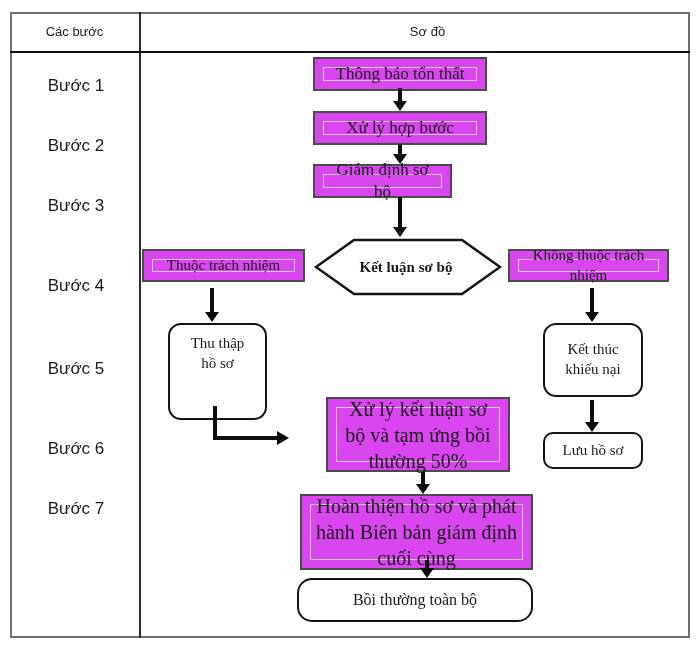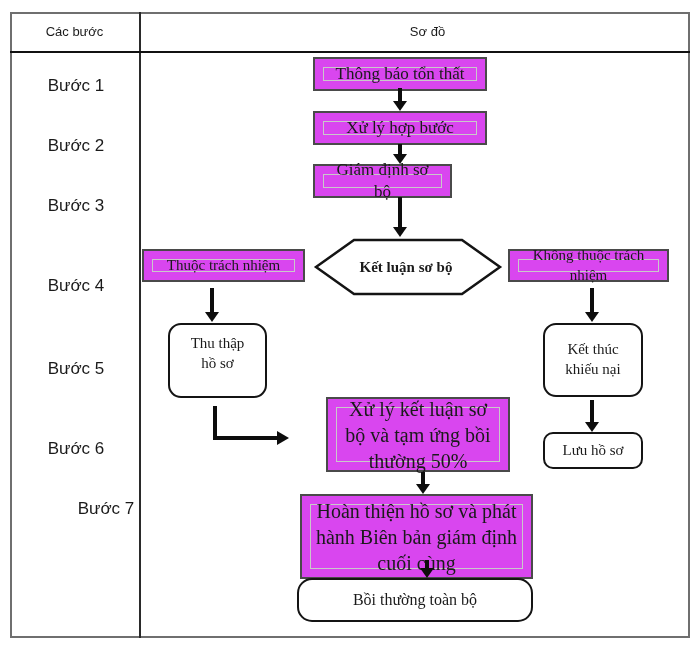--- a/index.html
+++ b/index.html
@@ -59,21 +59,21 @@
 
 <div class="abs hdr hdr-steps">Các bước</div>
 <div class="abs hdr hdr-diagram">Sơ đồ</div>
 
 <div class="abs step-label" style="top:76px;">Bước 1</div>
 <div class="abs step-label" style="top:136px;">Bước 2</div>
 <div class="abs step-label" style="top:196px;">Bước 3</div>
 <div class="abs step-label" style="top:276px;">Bước 4</div>
 <div class="abs step-label" style="top:359px;">Bước 5</div>
 <div class="abs step-label" style="top:439px;">Bước 6</div>
-<div class="abs step-label" style="top:499px;margin-left:30px;">Bước 7</div>
+<div class="abs step-label" style="top:499px;">Bước 7</div>
 
 <div class="abs pbox" style="left:313px;top:57px;width:174px;height:34px;">
   <div class="pbox-inner">Thông báo tổn thất</div>
 </div>
 
 <div class="abs" style="left:393px;top:88px;width:14px;height:23px;">
   <div class="abs shaft-v" style="left:5px;top:0;height:14px;"></div>
   <div class="abs head-down" style="left:0;top:13px;"></div>
 </div>
 
@@ -109,21 +109,21 @@
 
 <div class="abs" style="left:205px;top:288px;width:14px;height:34px;">
   <div class="abs shaft-v" style="left:5px;top:0;height:25px;"></div>
   <div class="abs head-down" style="left:0;top:24px;"></div>
 </div>
 <div class="abs" style="left:585px;top:288px;width:14px;height:34px;">
   <div class="abs shaft-v" style="left:5px;top:0;height:25px;"></div>
   <div class="abs head-down" style="left:0;top:24px;"></div>
 </div>
 
-<div class="abs rbox" style="left:168px;top:323px;width:99px;height:75px;padding-top:9px;">
+<div class="abs rbox" style="left:168px;top:323px;width:99px;height:97px;padding-top:9px;">
   <span class="constrain" style="width:64px;">Thu thập hồ sơ</span>
 </div>
 <div class="abs rbox" style="left:543px;top:323px;width:100px;height:74px;padding-top:15px;">
   <span class="constrain" style="width:70px;">Kết thúc khiếu nại</span>
 </div>
 
 <div class="abs" style="left:213px;top:406px;width:90px;height:40px;">
   <div class="abs shaft-v" style="left:0;top:0;height:34px;"></div>
   <div class="abs shaft-h" style="left:0;top:30px;width:66px;"></div>
   <div class="abs head-right" style="left:64px;top:25px;"></div>
@@ -140,21 +140,21 @@
 
 <div class="abs rbox" style="left:543px;top:432px;width:100px;height:37px;border-radius:10px;line-height:32px;">
   <span>Lưu hồ sơ</span>
 </div>
 
 <div class="abs" style="left:416px;top:472px;width:14px;height:22px;">
   <div class="abs shaft-v" style="left:5px;top:0;height:13px;"></div>
   <div class="abs head-down" style="left:0;top:12px;"></div>
 </div>
 
-<div class="abs pbox mid" style="left:300px;top:494px;width:233px;height:85px;">
+<div class="abs pbox mid" style="left:300px;top:494px;width:233px;height:76px;">
   <div class="pbox-inner">Hoàn thiện hồ sơ và phát hành Biên bản giám định cuối cùng</div>
 </div>
 
 <div class="abs" style="left:420px;top:560px;width:14px;height:18px;">
   <div class="abs shaft-v" style="left:5px;top:0;height:9px;"></div>
   <div class="abs head-down" style="left:0;top:8px;"></div>
 </div>
 
 <div class="abs rbox bold" style="left:297px;top:578px;width:236px;height:44px;border-radius:15px;line-height:40px;font-size:16px;">
   <span>Bồi thường toàn bộ</span>

